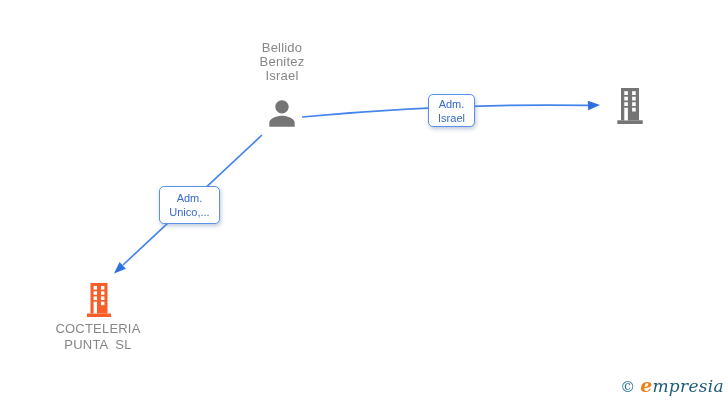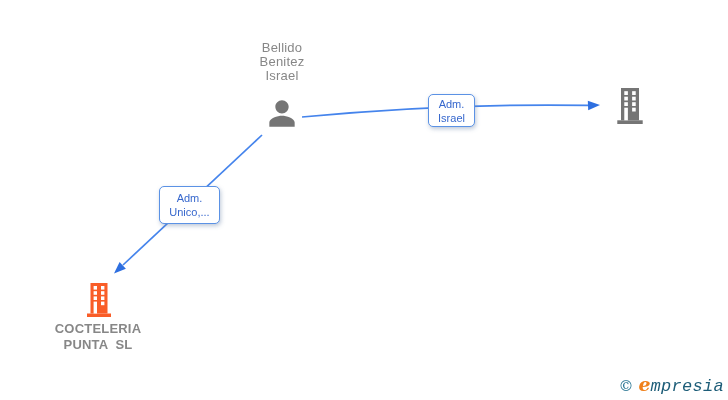--- a/index.html
+++ b/index.html
@@ -7,42 +7,42 @@
     position:relative; width:728px; height:400px; background:#ffffff;
     font-family:"Liberation Sans", sans-serif; overflow:hidden;
   }
   .edges-svg { position:absolute; left:0; top:0; width:728px; height:400px; }
 
   .node-label {
     position:absolute; text-align:center; color:#878787;
     font-size:13px; line-height:14px; letter-spacing:0.2px;
   }
   .node-label span { display:block; white-space:pre; }
-  .node-label.below { line-height:16px;font-weight:bold; }
+  .node-label.below { line-height:16px; }
 
   .node-icon { position:absolute; }
 
   .edge-label {
     position:absolute; background:#ffffff;
     border:1.5px solid #5b92e5; border-radius:5px;
     box-shadow:1px 2px 4px rgba(110,135,170,0.45);
     color:#3667cd; font-size:11px; line-height:14px;
     display:flex; flex-direction:column; justify-content:center;
     text-align:center;
   }
   .edge-label span { display:block; white-space:pre; }
 
   .footer-logo {
     position:absolute; right:4px; bottom:4px;
     display:flex; align-items:baseline;
     font-family:"DejaVu Serif", serif;
   }
   .footer-logo .copy { font-size:15px; color:#20708f; margin-right:5px; }
   .footer-logo .brand-e { font-size:19px; font-style:italic; font-weight:bold; color:#f0801a; }
-  .footer-logo .brand-rest { font-size:17px; font-style:italic; color:#1d5d78; letter-spacing:0.3px;font-family:Liberation Mono, monospace; }
+  .footer-logo .brand-rest { font-size:17px; font-style:italic; color:#1d5d78; letter-spacing:0.3px; }
 </style>
 </head>
 <body>
 
 <div class="canvas">
 
   <svg class="edges-svg" viewBox="0 0 728 400">
     <path d="M302,117 Q452,103 588,105.4" fill="none" stroke-width="1.7" stroke="#4584ec"></path>
     <polygon points="600,105 588.2,110.2 587.8,100.8" fill="#2e6fe0"></polygon>
     <line x1="262" y1="135" x2="123" y2="265" stroke-width="1.7" stroke="#4584ec"></line>

